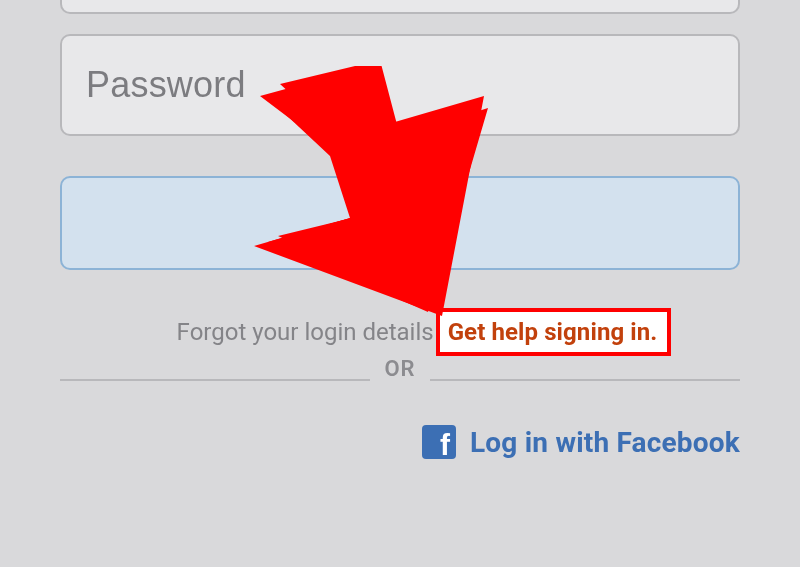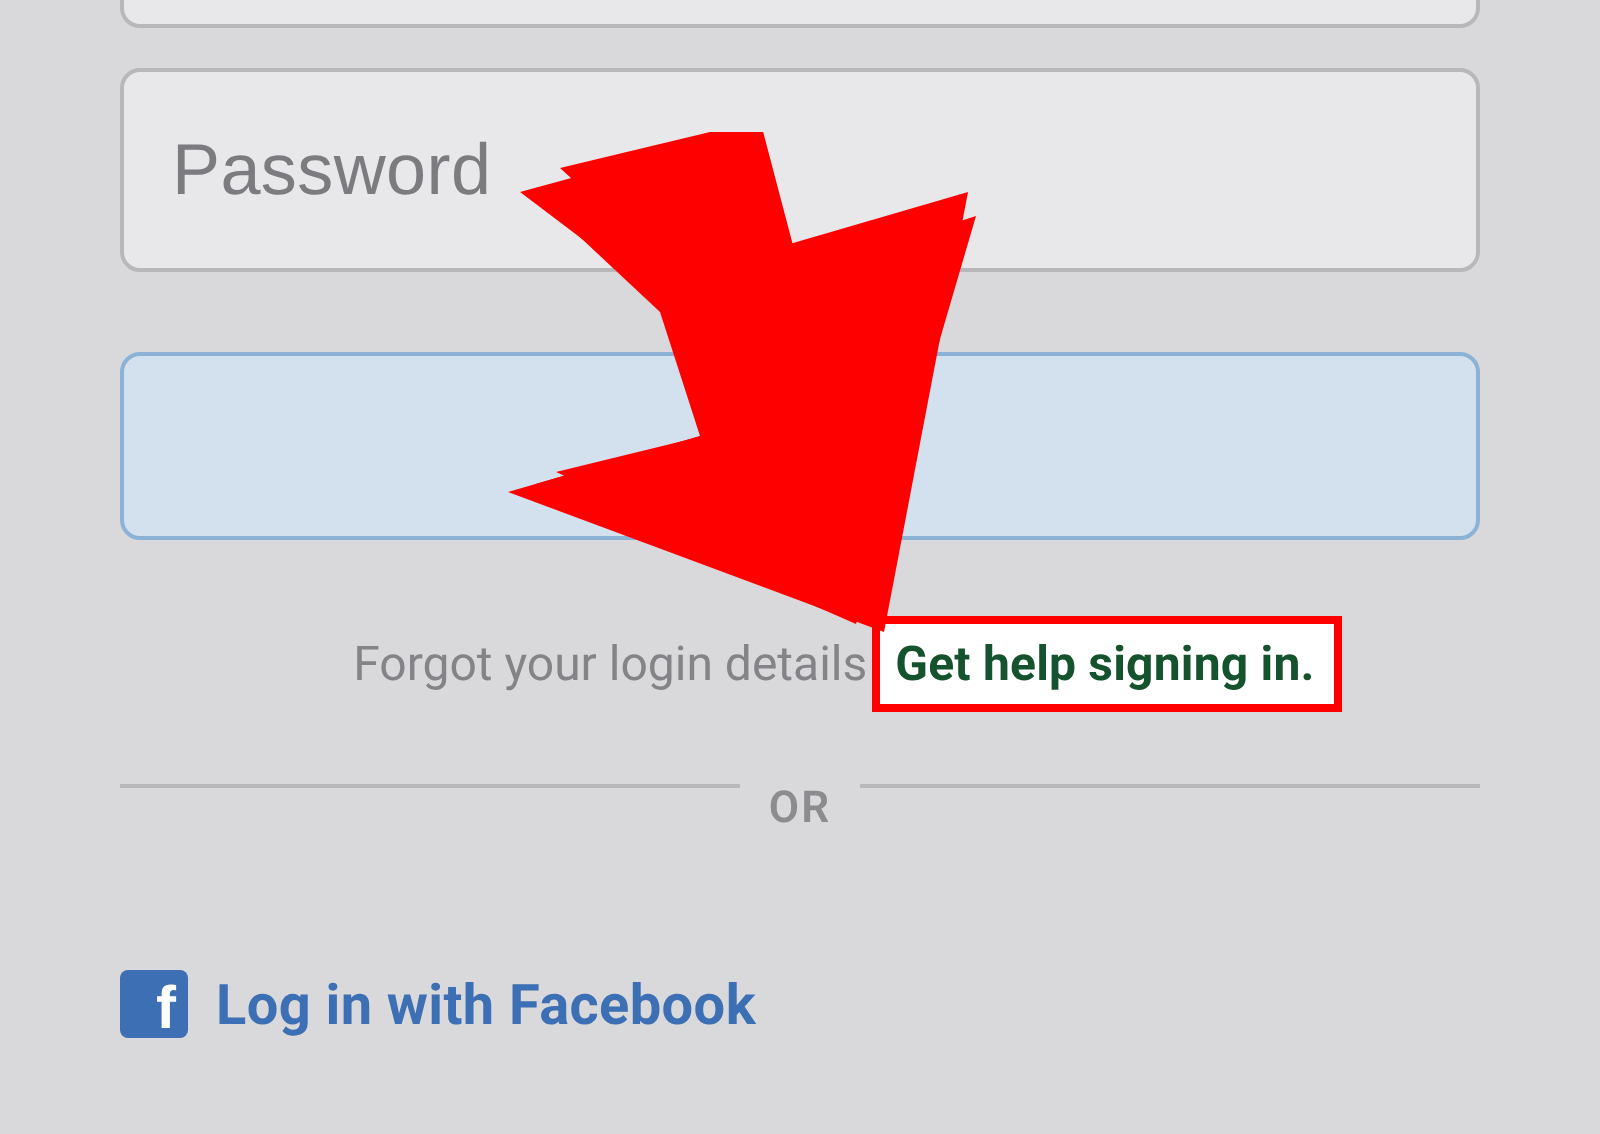--- a/index.html
+++ b/index.html
@@ -73,43 +73,42 @@
     display:inline-block;
     vertical-align:middle;
     background:#fff;
     border:4px solid #ff0000;
     padding:6px 10px 6px 8px;
     margin-left:2px;
   }
   .help-text{
     font-size:24px;
     font-weight:700;
-    color:#14532d;
+    color:#c2410c;
     letter-spacing:.1px;
   }
   .or-row{
     display:flex;
-    align-items:flex-start;
-    margin-top:36px;
+    align-items:flex-end;
     gap:14px;
   }
   .or-row .line{
     flex:1;
     height:2px;
     background:#b8b8bb;
   }
   .or-row .or{
     color:#8c8c90;
     font-size:22px;
     font-weight:600;
     letter-spacing:1px;
   }
   .fb-row{
-    margin-top:68px;
-    text-align:left;
+    margin-top:44px;
+    text-align:right;
   }
   .fb-btn{
     display:inline-flex;
     align-items:center;
     gap:14px;
     cursor:pointer;
   }
   .fb-btn .label{
     color:#3c6fb4;
     font-size:28px;

